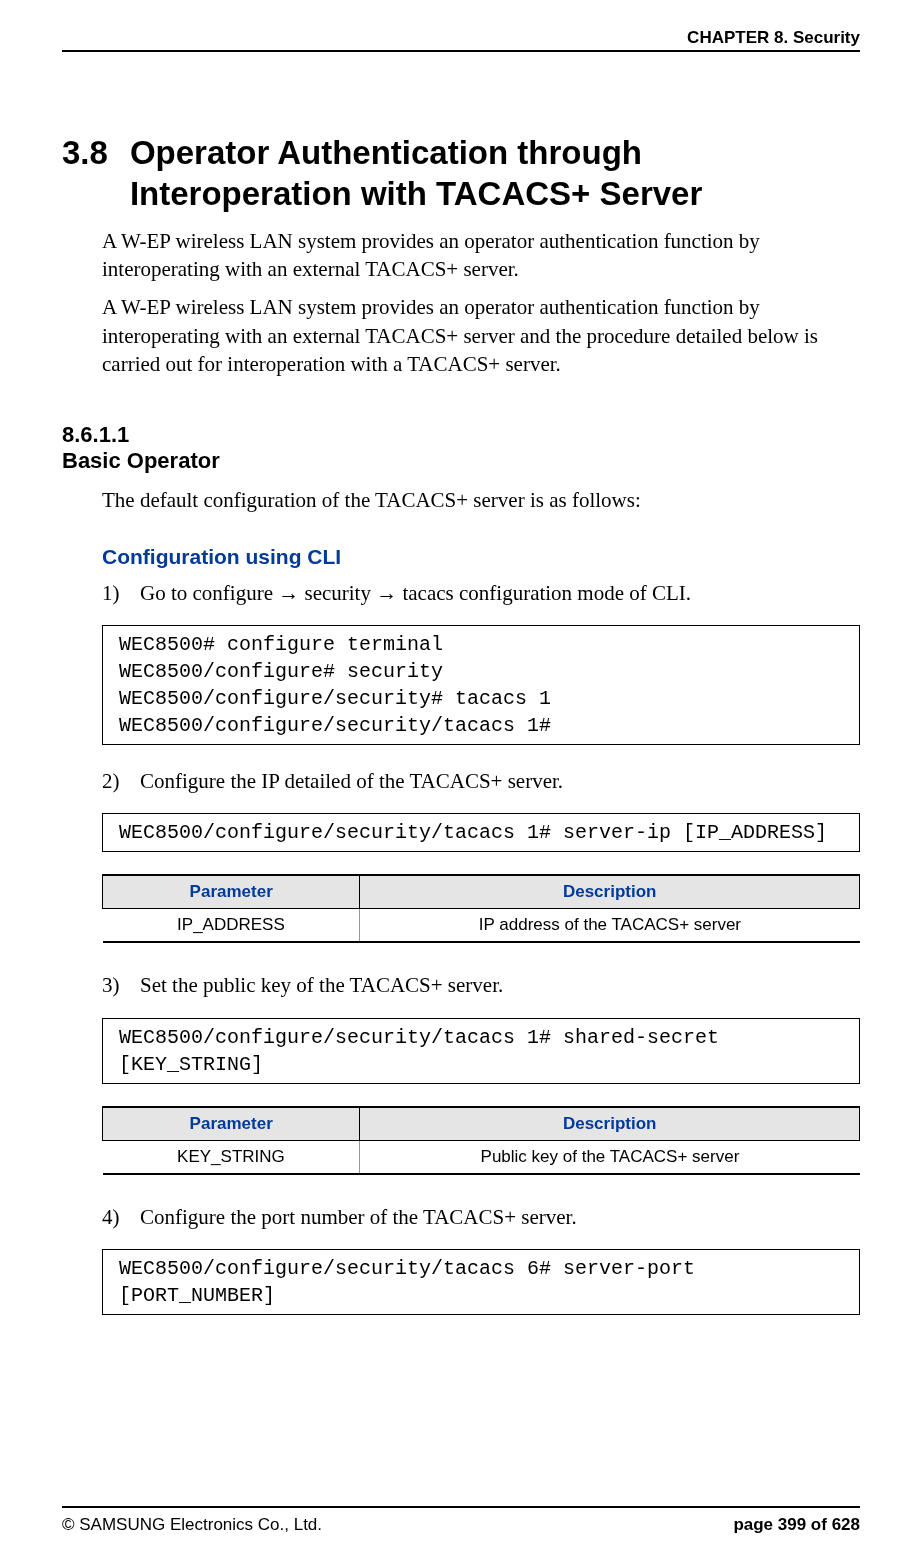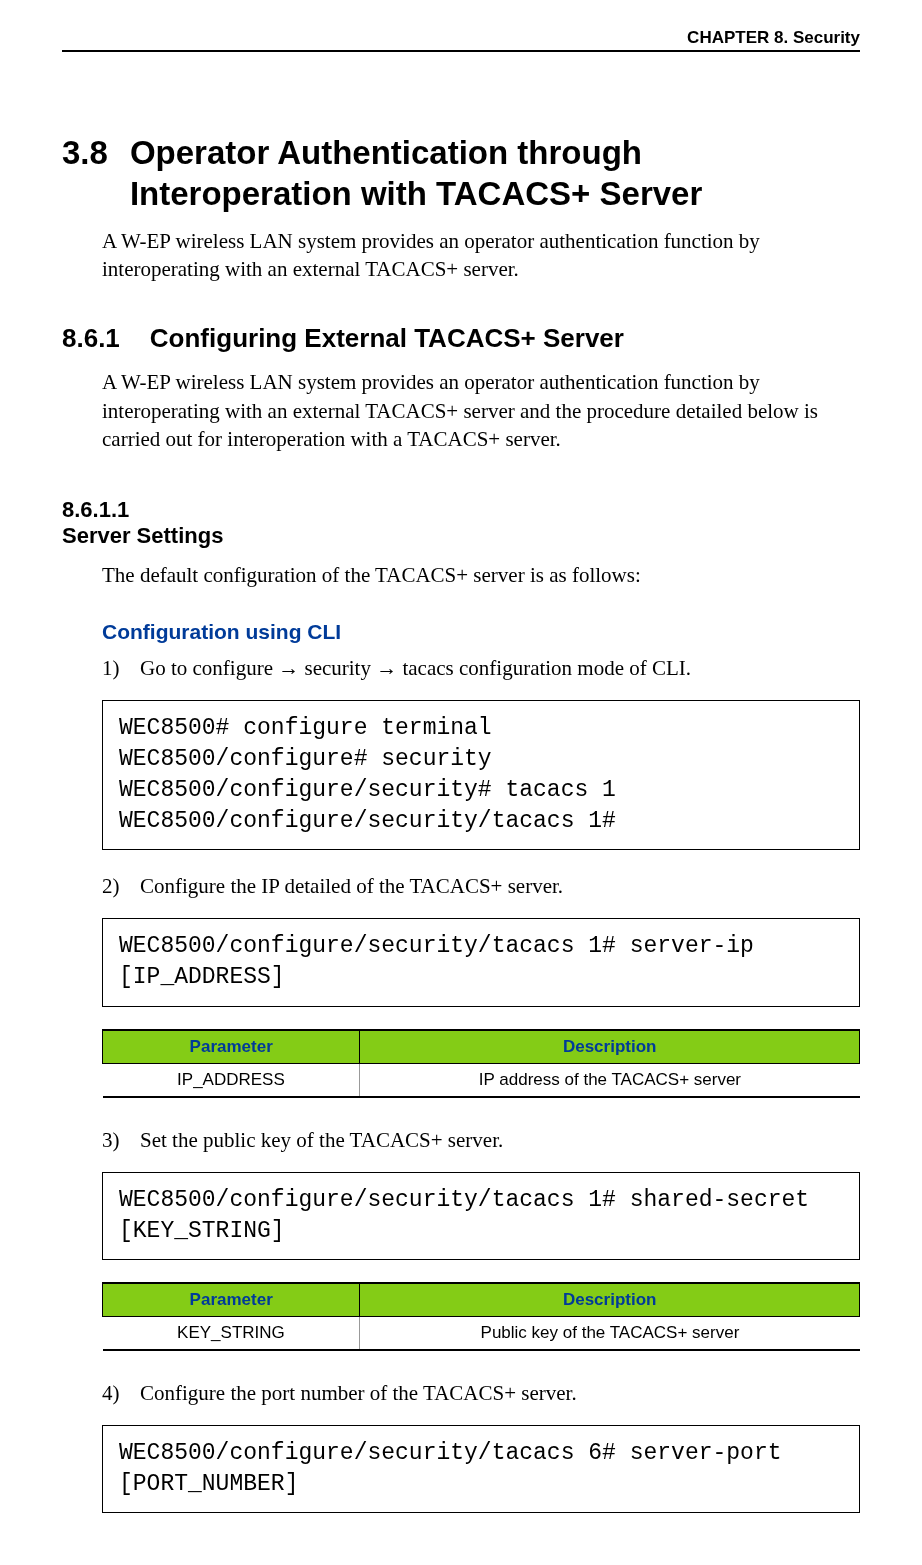--- a/index.html
+++ b/index.html
@@ -96,42 +96,42 @@
       padding-left: 40px;
       display: flex;
     }
     .step-line .step-num { flex: 0 0 38px; }
     .step-line .step-txt { flex: 1 1 auto; }
     .arrow { font-family: Arial, sans-serif; }
 
     .code-box {
       margin: 0 0 22px 40px;
       border: 1px solid #000;
-      padding: 12px 16px;
+      padding: 5px 16px;
       font-family: "Courier New", Courier, monospace;
-      font-size: 23px;
+      font-size: 20px;
       line-height: 1.35;
       white-space: pre-wrap;
     }
 
     table.param-table {
       margin: 0 0 28px 40px;
       border-collapse: collapse;
       width: calc(100% - 40px);
       font-family: Arial, Helvetica, sans-serif;
       font-size: 17px;
     }
     table.param-table th, table.param-table td {
       border: 1px solid #000;
       padding: 6px 8px;
       text-align: center;
     }
     table.param-table thead tr { border-top: 2.5px solid #000; }
     table.param-table th {
-      background: #84cc16;
+      background: #e5e5e5;
       color: #003b99;
       font-weight: bold;
     }
     table.param-table th.col-param { width: 34%; }
     table.param-table th.col-desc  { width: 66%; }
     table.param-table tbody tr:last-child td { border-bottom: 2px solid #000; }
     table.param-table td {
       border-left: none;
       border-right: none;
     }
@@ -148,29 +148,25 @@
   </div>
 
   <div class="content">
 
     <h1 class="section-title">
       <span class="num">3.8</span>
       <span class="txt">Operator Authentication through Interoperation with TACACS+ Server</span>
     </h1>
     <p class="body-text">A W-EP wireless LAN system provides an operator authentication function by interoperating with an external TACACS+ server.</p>
 
-    <h2 class="subsection-title">
-      <span class="num">8.6.1</span>
-      <span>Configuring External TACACS+ Server</span>
-    </h2>
     <p class="body-text">A W-EP wireless LAN system provides an operator authentication function by interoperating with an external TACACS+ server and the procedure detailed below is carried out for interoperation with a TACACS+ server.</p>
 
     <h3 class="subsubsection-title">
       <span class="num">8.6.1.1</span>
-      <span>Server Settings</span>
+      <span>Basic Operator</span>
     </h3>
     <p class="body-text">The default configuration of the TACACS+ server is as follows:</p>
 
     <div class="config-heading">Configuration using CLI</div>
 
     <div class="step-line">
       <span class="step-num">1)</span>
       <span class="step-txt">
         <span>Go to configure </span><span class="arrow">→</span><span> security </span><span class="arrow">→</span><span> tacacs configuration mode of CLI.</span>
       </span>

